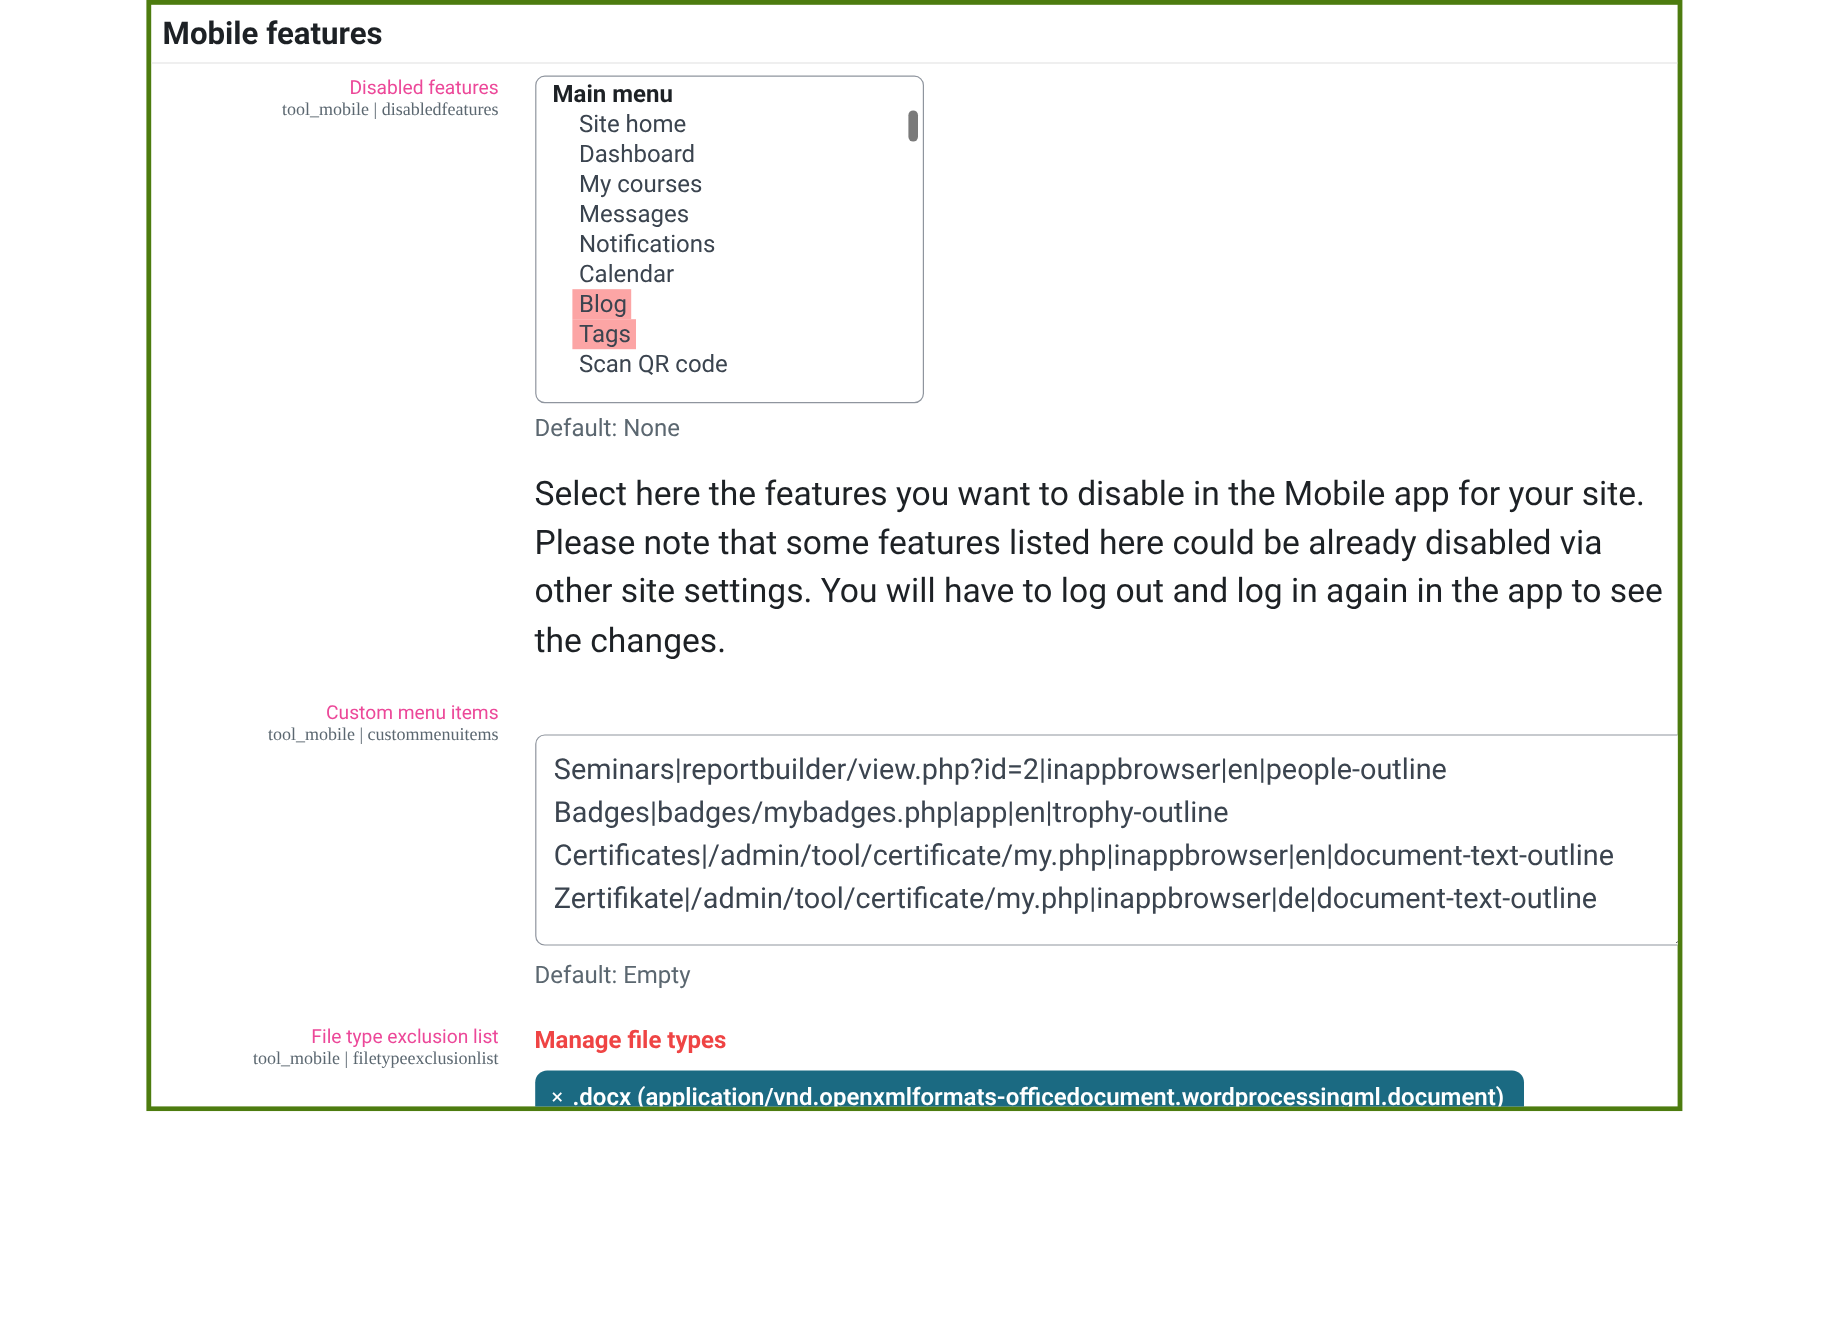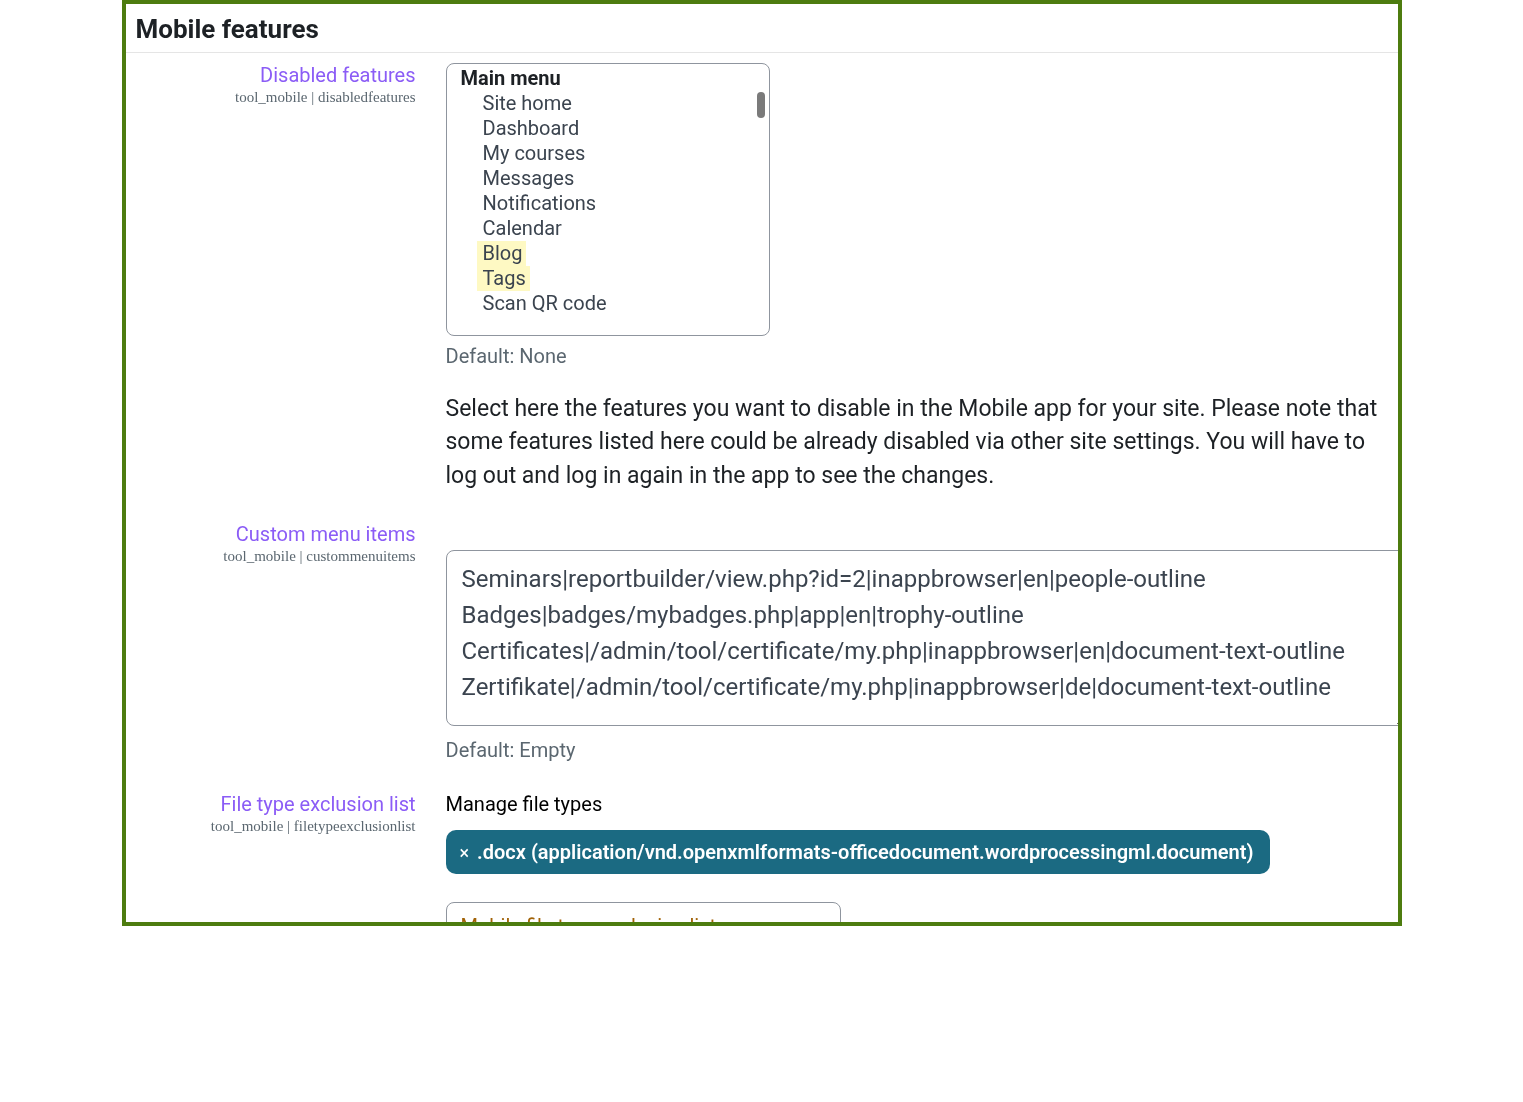--- a/index.html
+++ b/index.html
@@ -33,22 +33,22 @@
     align-items: flex-start;
     padding: 0 10px 0 10px;
   }
   .label-col {
     flex: 0 0 280px;
     text-align: right;
     padding-right: 30px;
     padding-top: 0px;
   }
   .label-main {
-    font-size: 20px;
-    color: #8b5cf6;
+    font-size: 16px;
+    color: #ec4899;
     margin-top: 0;
   }
   .label-sub {
     font-size: 15px;
     color: #5b6770;
     margin-top: 2px;
     font-family: Liberation Serif, serif;
   }
   .control-col {
     flex: 1 1 auto;
@@ -71,42 +71,42 @@
     font-weight: 700;
     color: #1d2125;
     padding: 0 4px;
   }
   .listbox .opt {
     padding: 0 4px 0 26px;
     color: #3b444f;
     cursor: default;
   }
   .listbox .opt.selected {
-    background: #fef9c3;
+    background: #fca5a5;
     display: inline-block;
     margin-left: 20px;
     padding-left: 6px;
     padding-right: 4px;
   }
   .listbox .scrollbar-thumb {
     position: absolute;
     right: 4px;
     top: 28px;
     width: 8px;
     height: 26px;
     background: #7a7a7a;
     border-radius: 4px;
   }
   .default-text {
     color: #5b6770;
     font-size: 20px;
     margin-top: 8px;
   }
   .description {
-    font-size: 23px;
+    font-size: 28px;
     line-height: 1.45;
     color: #1d2125;
     margin-top: 24px;
     max-width: 960px;
   }
   
   .custom-textarea {
     box-sizing: border-box;
     width: 960px;
     height: 176px;
@@ -114,24 +114,25 @@
     border-radius: 8px;
     padding: 10px 15px;
     font-family: inherit;
     font-size: 24px;
     line-height: 1.5;
     color: #3b444f;
     resize: both;
     margin-top: 28px;
   }
   .link {
-    color: #000000;
+    color: #ef4444;
     font-size: 20px;
     text-decoration: none;
     cursor: pointer;
+    font-weight: bold;
   }
   .chip {
     display: inline-flex;
     align-items: center;
     background: #1b6a82;
     color: #fff;
     border-radius: 10px;
     padding: 10px 16px 10px 14px;
     font-size: 20px;
     font-weight: 600;

